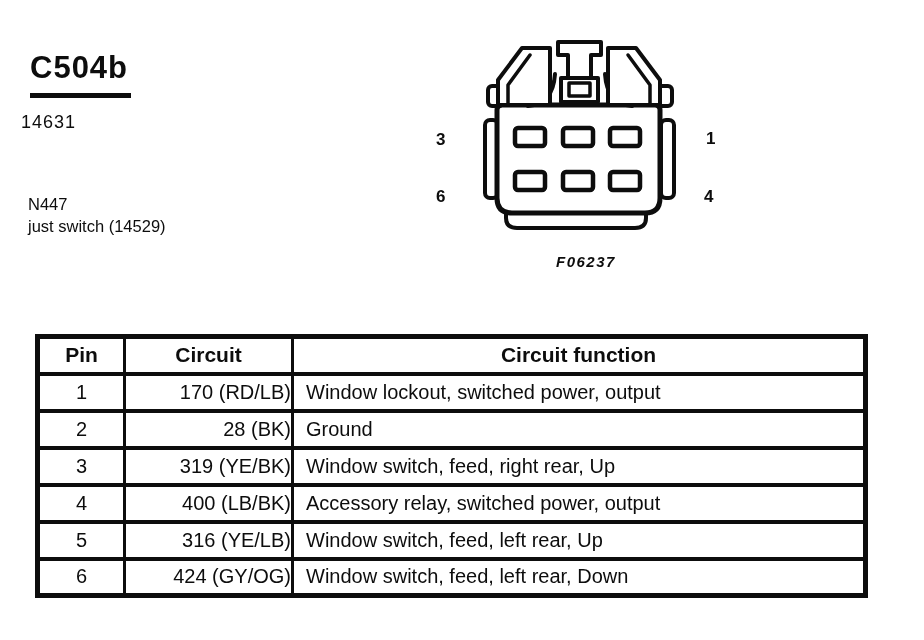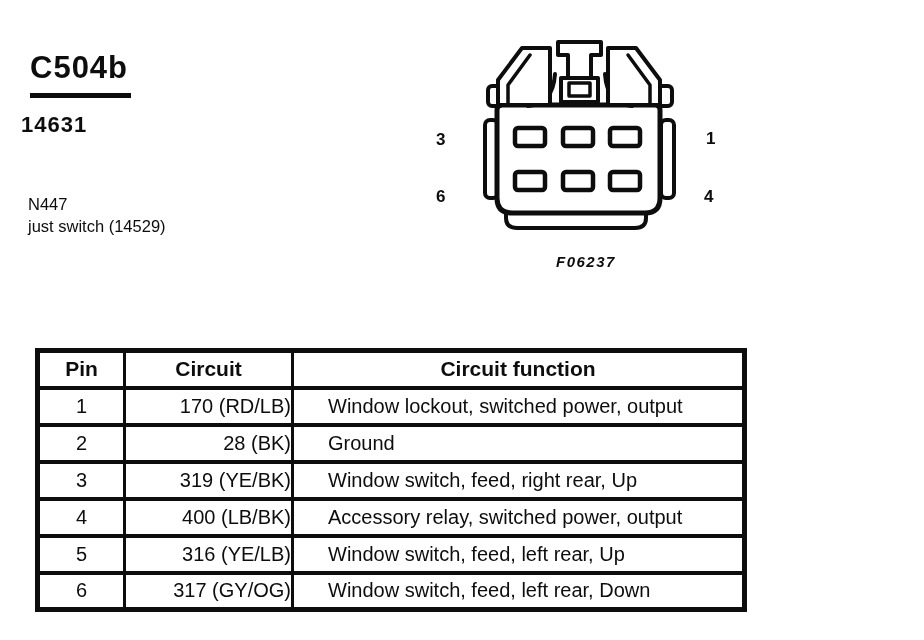--- a/index.html
+++ b/index.html
@@ -18,21 +18,21 @@
   .connector-id {
     position:absolute; left:30px; top:50px;
     font-size:31px; font-weight:bold; letter-spacing:1px;
   }
   .title-underline {
     position:absolute; left:30px; top:93px;
     width:101px; height:5px; background:#0d0d0d;
   }
   .part-number {
     position:absolute; left:21px; top:112px;
-    font-size:22px; font-weight:bold; letter-spacing:1px;
+    font-size:18px; font-weight:normal; letter-spacing:1px;
   }
   .component-block {
     position:absolute; left:28px; top:194px;
     font-size:16.5px; line-height:21.5px; font-weight:500;
   }
   .component-block div { white-space:nowrap; }
 
   
   .connector-svg { position:absolute; left:460px; top:30px; }
   .pin-label {
@@ -42,37 +42,37 @@
   #pin-label-tr { left:706px; top:129px; }
   #pin-label-bl { left:436px; top:187px; }
   #pin-label-br { left:704px; top:187px; }
   .figure-id {
     position:absolute; left:556px; top:253px;
     font-size:15px; font-weight:bold; letter-spacing:1.5px;font-style:italic;
   }
 
   
   table.pinout {
-    position:absolute; left:35px; top:348px;
-    width:712px; border-collapse:collapse;
+    position:absolute; left:35px; top:334px;
+    width:833px; border-collapse:collapse;
     border:5px solid #0d0d0d;
     background:#ffffff;
   }
   table.pinout th, table.pinout td {
     border:3px solid #0d0d0d;
     border-top-width:4px; border-bottom-width:4px;
     height:37px; vertical-align:middle;
     font-size:20px;
   }
   table.pinout th {
     font-weight:bold; font-size:21px; text-align:center;
   }
   td.col-pin { text-align:center; }
   td.col-circuit { text-align:right; }
-  td.col-function { text-align:left; padding-left:34px; }
+  td.col-function { text-align:left; padding-left:12px; }
 </style>
 </head>
 <body>
 
 <div id="page">
 
   <div class="connector-id">C504b</div>
   <div class="title-underline"></div>
   <div class="part-number">14631</div>
   <div class="component-block">
@@ -160,19 +160,19 @@
           <td class="col-circuit">400 (LB/BK)</td>
           <td class="col-function">Accessory relay, switched power, output</td>
         </tr>
         <tr>
           <td class="col-pin">5</td>
           <td class="col-circuit">316 (YE/LB)</td>
           <td class="col-function">Window switch, feed, left rear, Up</td>
         </tr>
         <tr>
           <td class="col-pin">6</td>
-          <td class="col-circuit">317 (GY/OG)</td>
+          <td class="col-circuit">424 (GY/OG)</td>
           <td class="col-function">Window switch, feed, left rear, Down</td>
         </tr>
       </tbody>
   </table>
 
 </div>
 
 </body></html>

